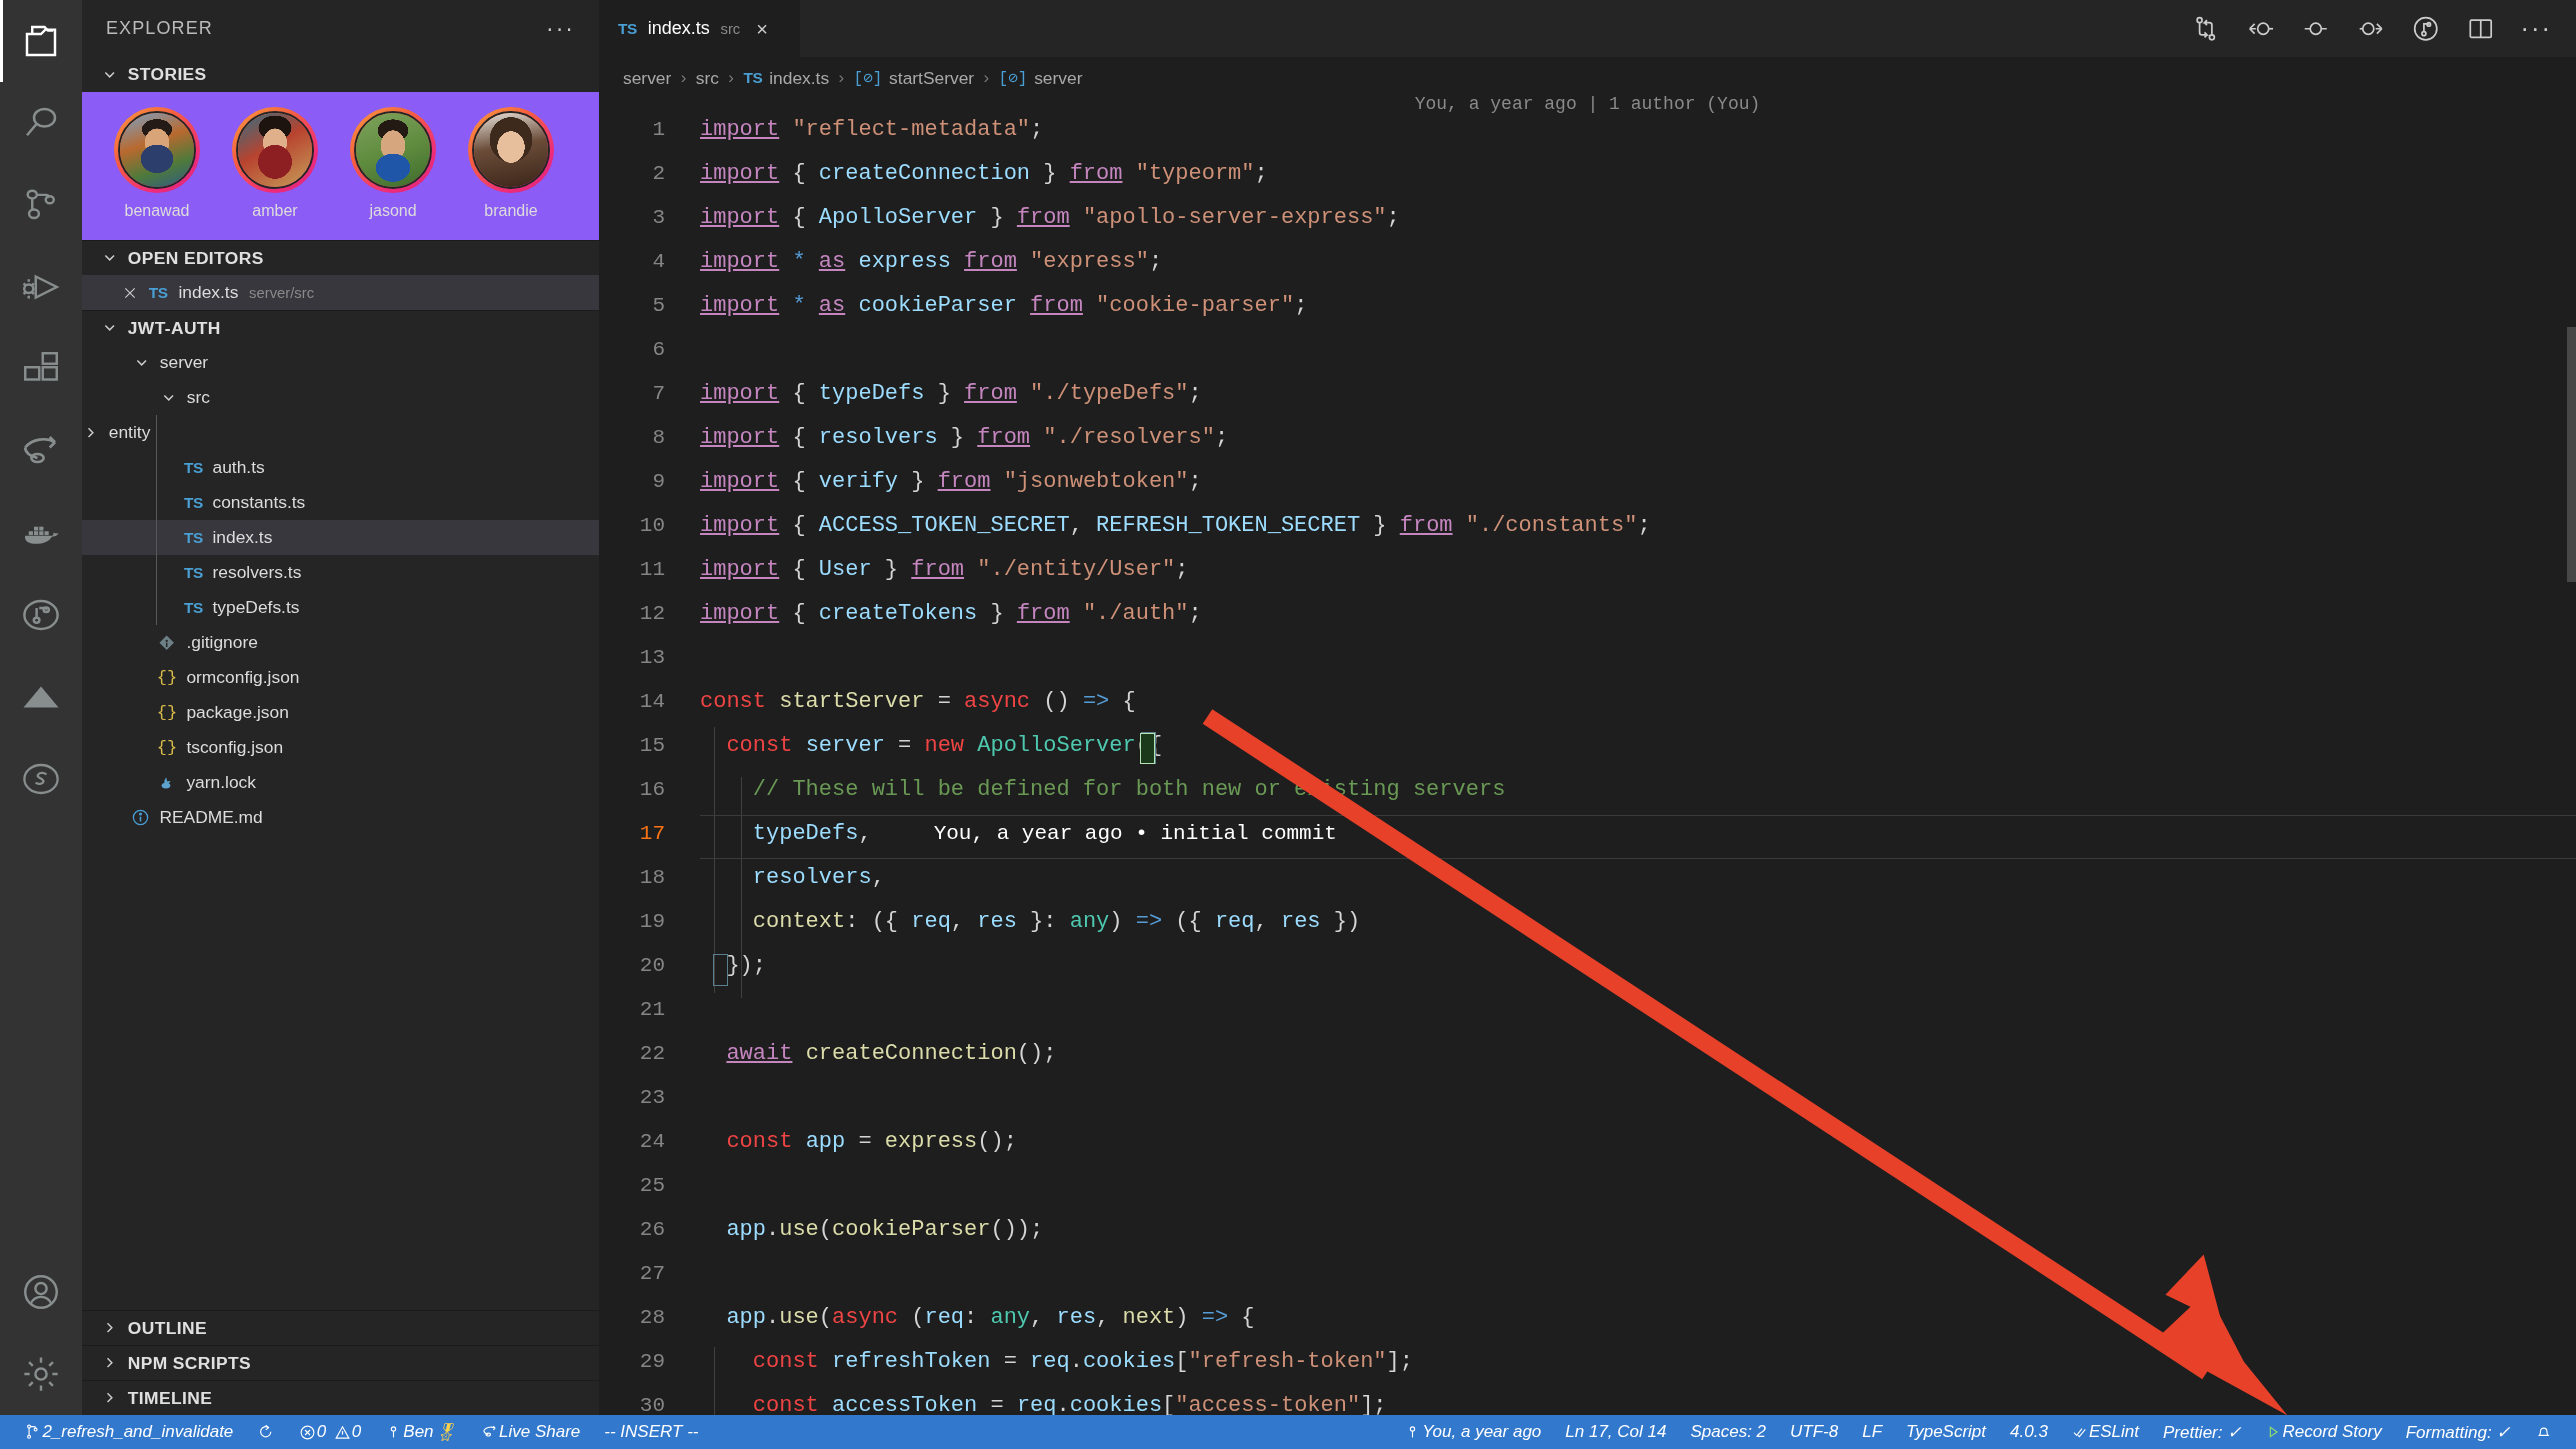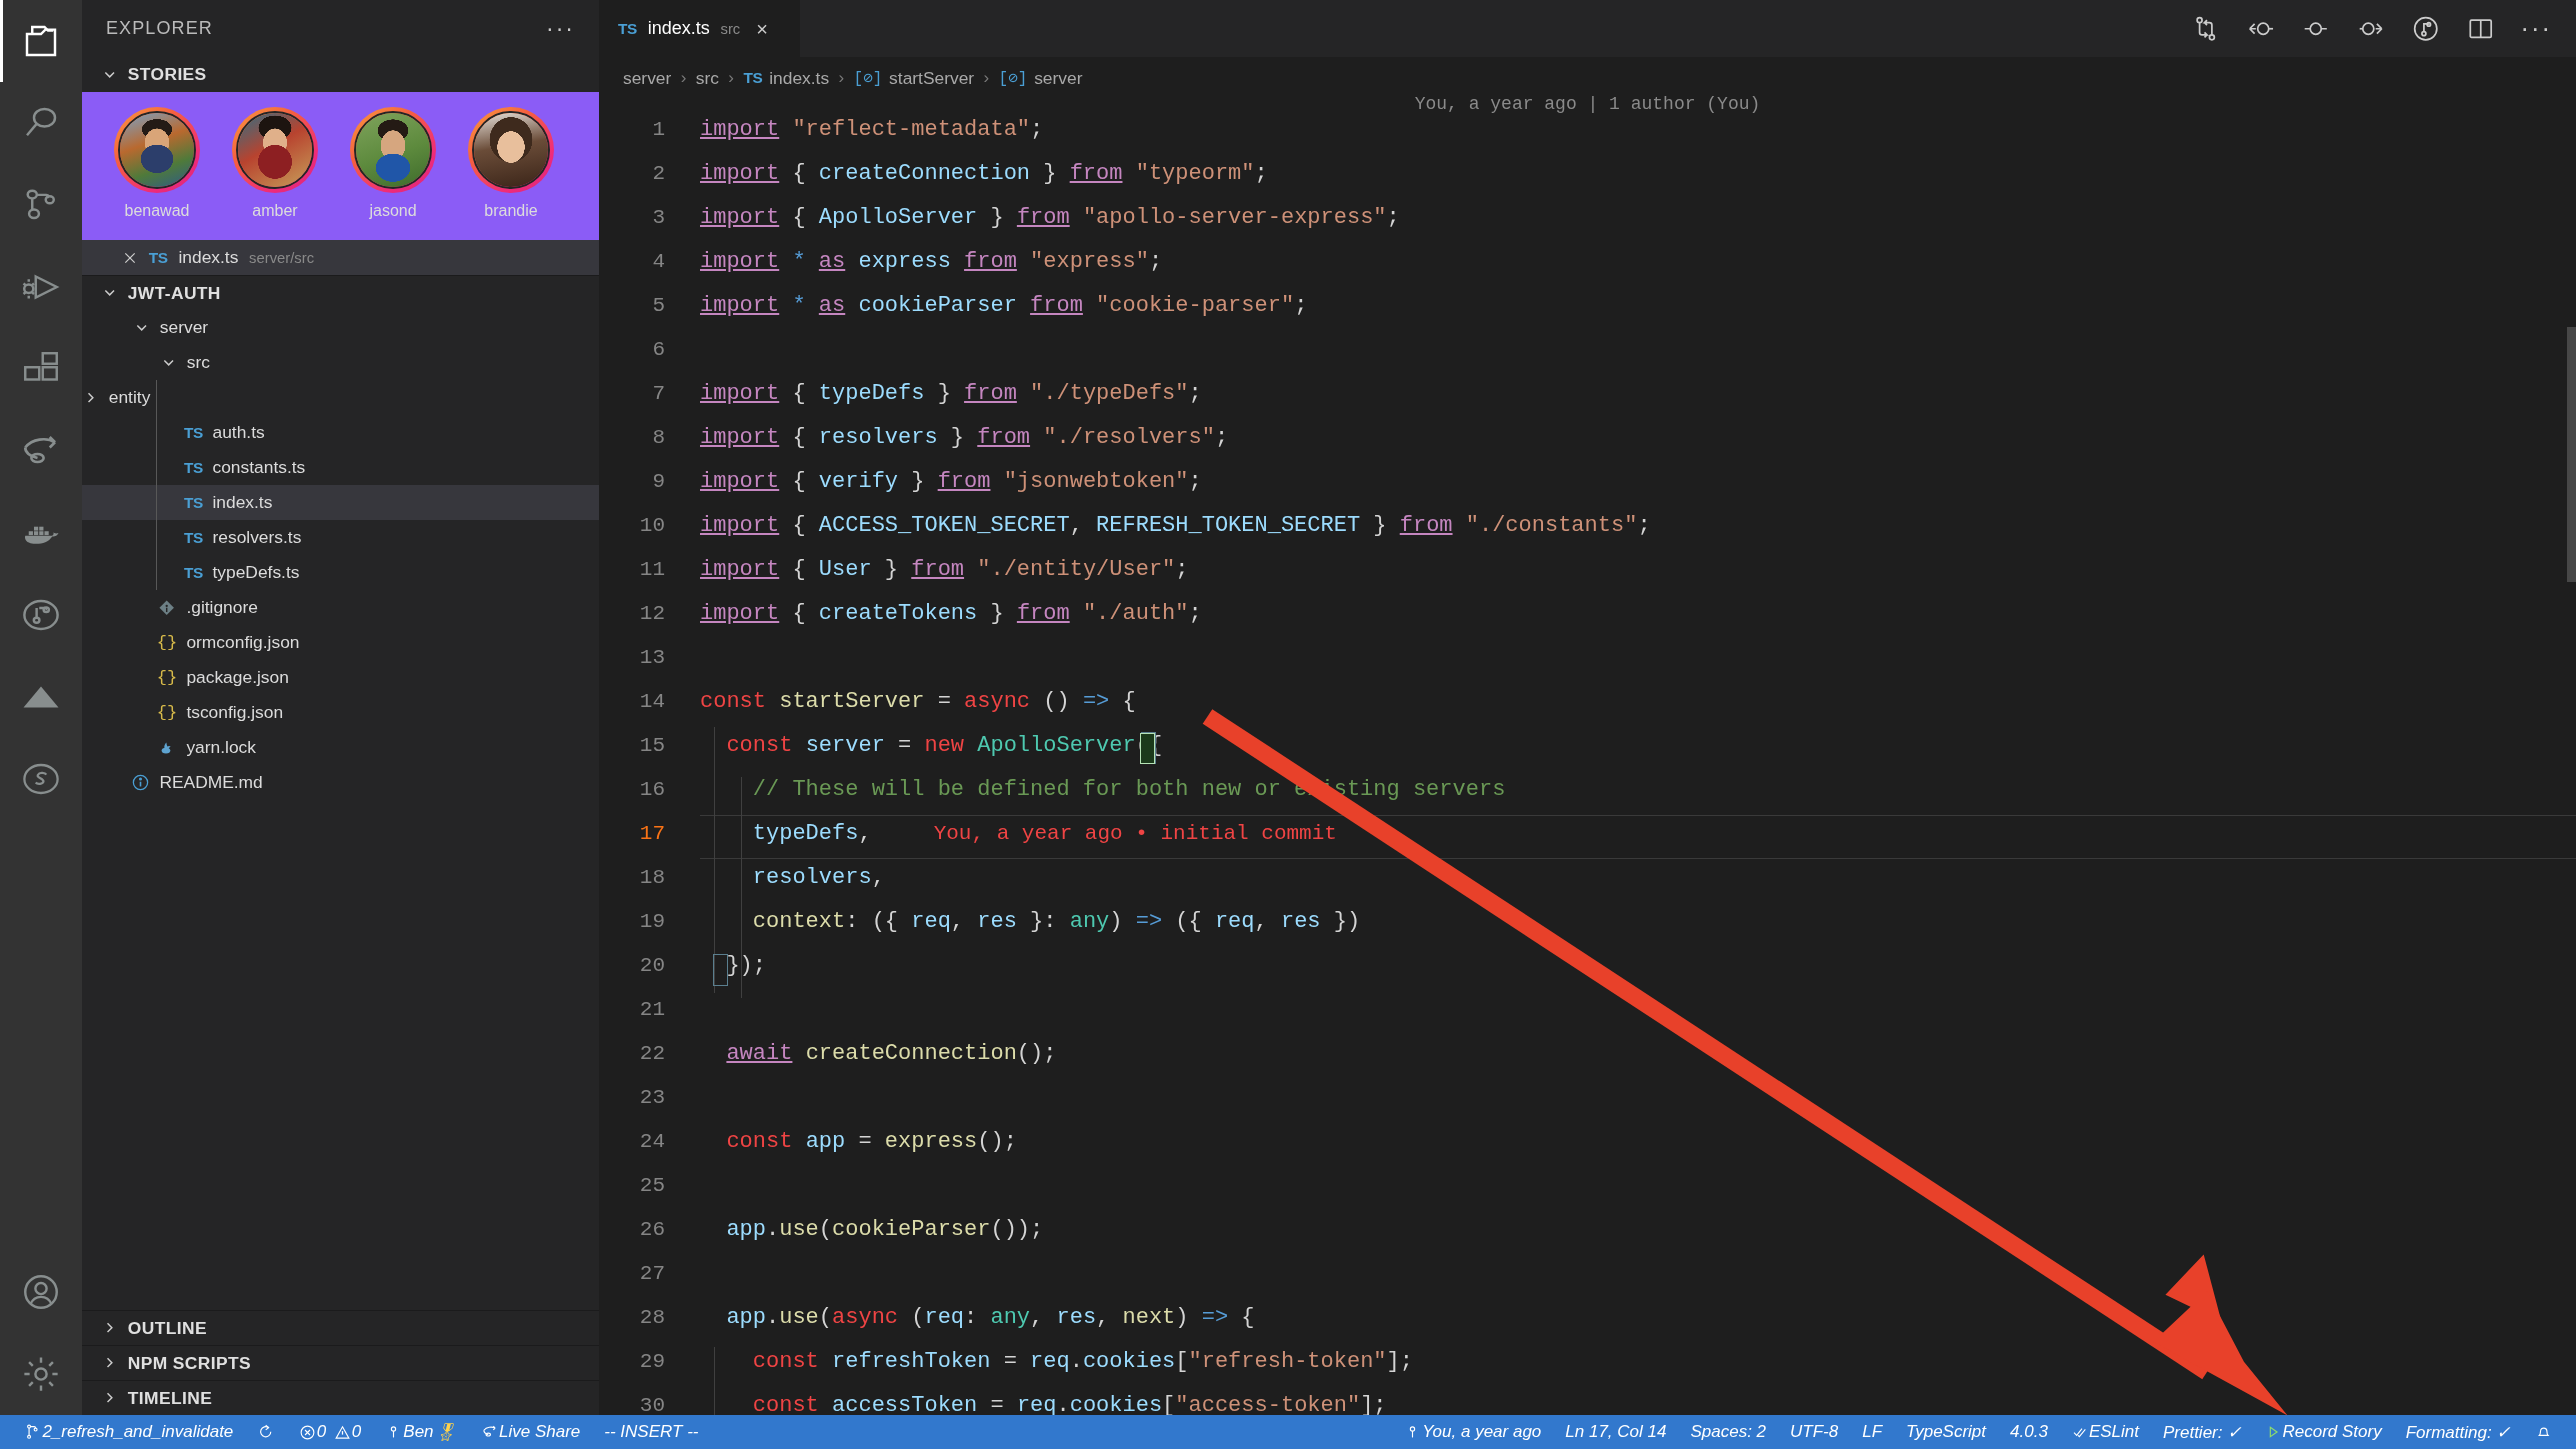--- a/index.html
+++ b/index.html
@@ -162,21 +162,21 @@
   .tok-var { color: #9cdcfe; }
   .tok-brace { color: #d4d4d4; }
   .tok-const { color: #ef4444; }
   .tok-fn { color: #dcdcaa; }
   .tok-type { color: #4ec9b0; }
   .tok-op { color: #569cd6; }
   .tok-comment { color: #6a9955; }
   .tok-plain { color: #d4d4d4; }
 
   .inline-blame {
-    color: #ef4444; font-size: 21px; font-family: "Liberation Mono", monospace;
+    color: #ffffff; font-size: 21px; font-family: "Liberation Mono", monospace;
     padding-left: 62px;
   }
   .cur-line-border {
     position: absolute; left: 101px; right: 0; height: 44px;
     border-top: 0.7px solid #3a3a3a; border-bottom: 0.7px solid #3a3a3a;
     pointer-events: none;
   }
   .indent-guide { position: absolute; width: 0.7px; background: #404040; }
   .bracket-box {
     position: absolute; border: 0.7px solid #5a7f8f; pointer-events: none;
@@ -370,20 +370,28 @@
             <div class="story-ring">
                 <div class="story-inner">
                   <div class="av av-4"></div>
                 </div>
               </div>
             <div class="story-name">brandie</div>
           </div>
         </div>
       </div>
 
+      <div class="sec-header">
+        <span class="chev">
+          <svg viewBox="0 0 24 24" fill="none" stroke="currentColor" stroke-width="2">
+              <path d="M6 9l6 6 6-6"></path>
+            </svg>
+        </span>
+        <span class="sec-label">OPEN EDITORS</span>
+      </div>
       <div class="oe-row">
         <span class="oe-x">
           <svg viewBox="0 0 24 24" fill="none" stroke="currentColor" stroke-width="1.8">
               <path d="M5 5l14 14M19 5L5 19"></path>
             </svg>
         </span>
         <span class="ts-badge">TS</span>
         <span class="oe-name">index.ts</span>
         <span class="oe-desc">server/src</span>
       </div>

